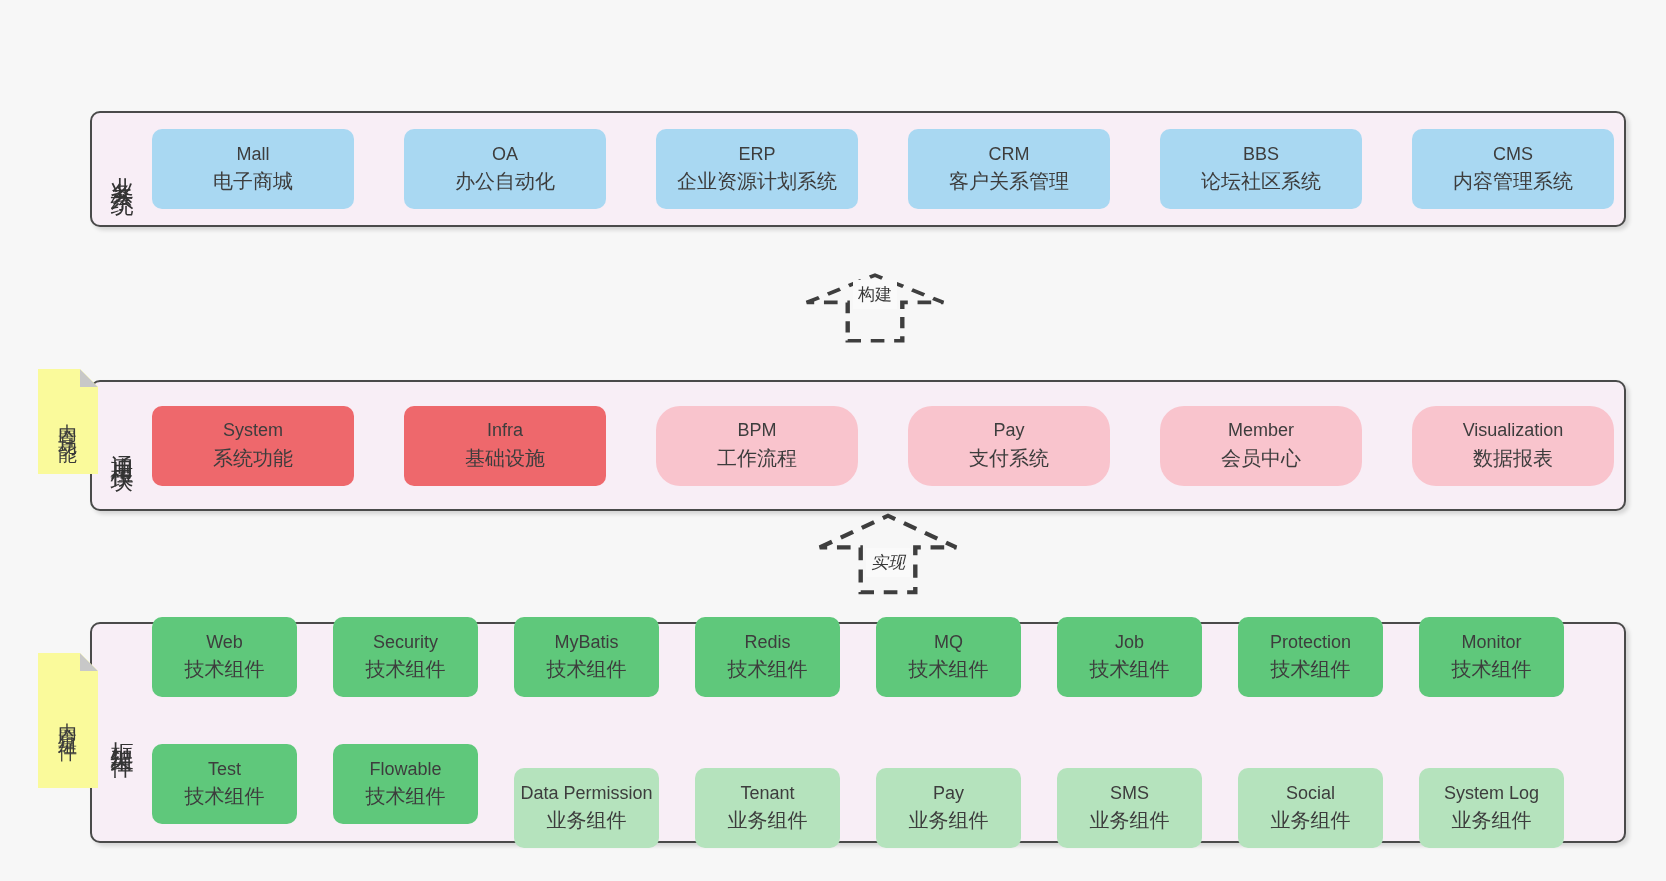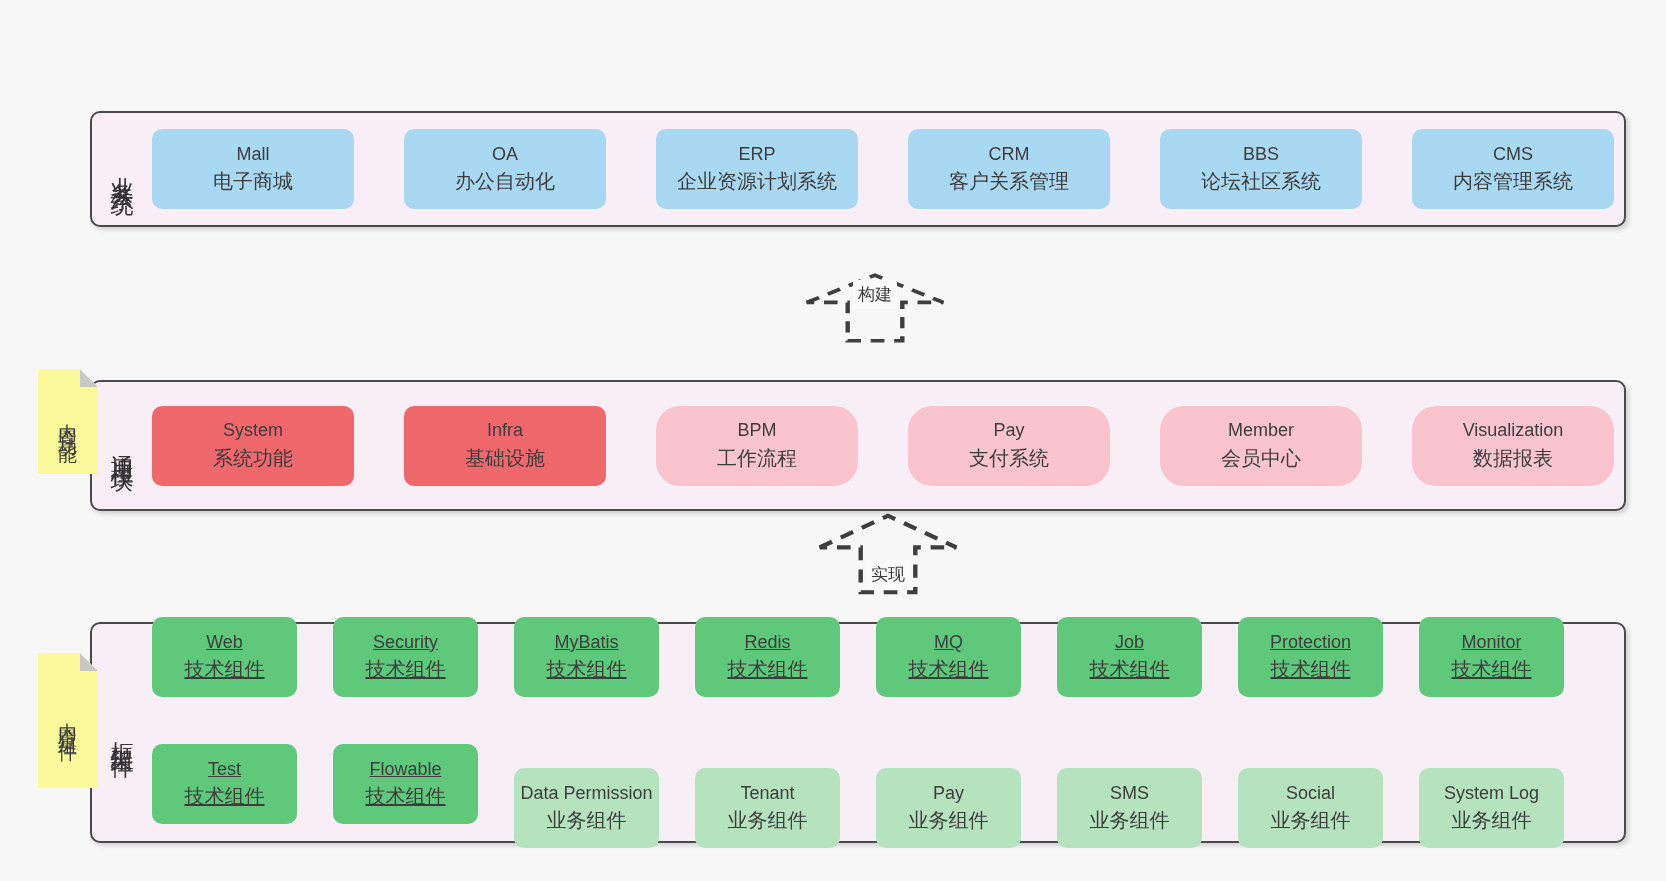--- a/index.html
+++ b/index.html
@@ -72,21 +72,21 @@
     color:var(--text);
     padding:2px 6px;
   }
   #layer-0 .box,#layer-1 .box{width:202px;flex:0 0 202px;}
   #layer-2 .box{width:145px;flex:0 0 145px;}
   .box-name{font-size:18px;line-height:1.3;}
   .box-desc{font-size:20px;line-height:1.35;margin-top:2px;}
   .box-blue{background:var(--blue);}
   .box-red{background:var(--red);}
   .box-pink{background:var(--pink);border-radius:24px;}
-  .box-green{background:var(--green);text-decoration:underline;}
+  .box-green{background:var(--green);}
   .box-green-light{background:var(--greenLight);margin-top:48px;}
 
   
   .arrow{position:absolute;}
   .arrow svg{display:block;}
   .arrow path{
     fill:none;
     stroke:var(--arrow);
     stroke-width:4.5;
     stroke-dasharray:14 10;
@@ -97,21 +97,21 @@
     transform:translateX(-50%);
     background:#fafafa;
     padding:3px 5px;
     font-size:17px;
     color:#3a3a3a;
     white-space:nowrap;
   }
   #arrow-0{left:797px;top:272px;}
   #arrow-1{left:810px;top:512px;}
   #arrow-0 .arrow-label{top:8px;}
-  #arrow-1 .arrow-label{top:48px;}
+  #arrow-1 .arrow-label{top:36px;font-style:italic;}
 
   
   .note{
     position:absolute;
     left:38px;
     width:60px;
     box-sizing:border-box;
     background:var(--noteBg);
     clip-path:polygon(0 0,calc(100% - 18px) 0,100% 18px,100% 100%,0 100%);
     display:flex;

